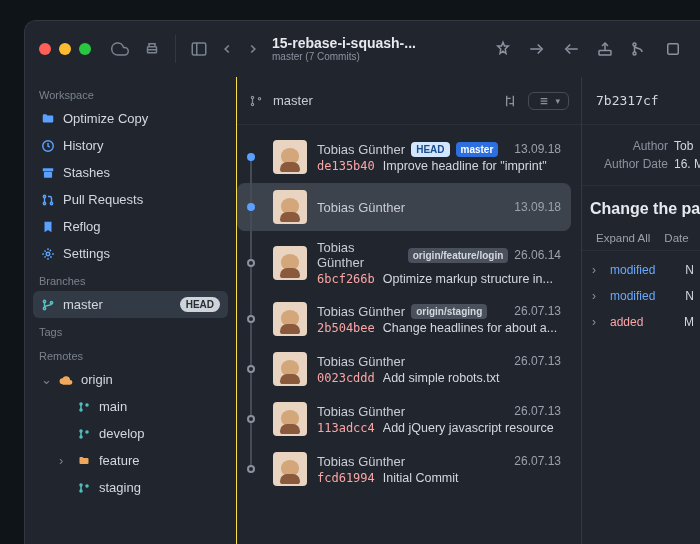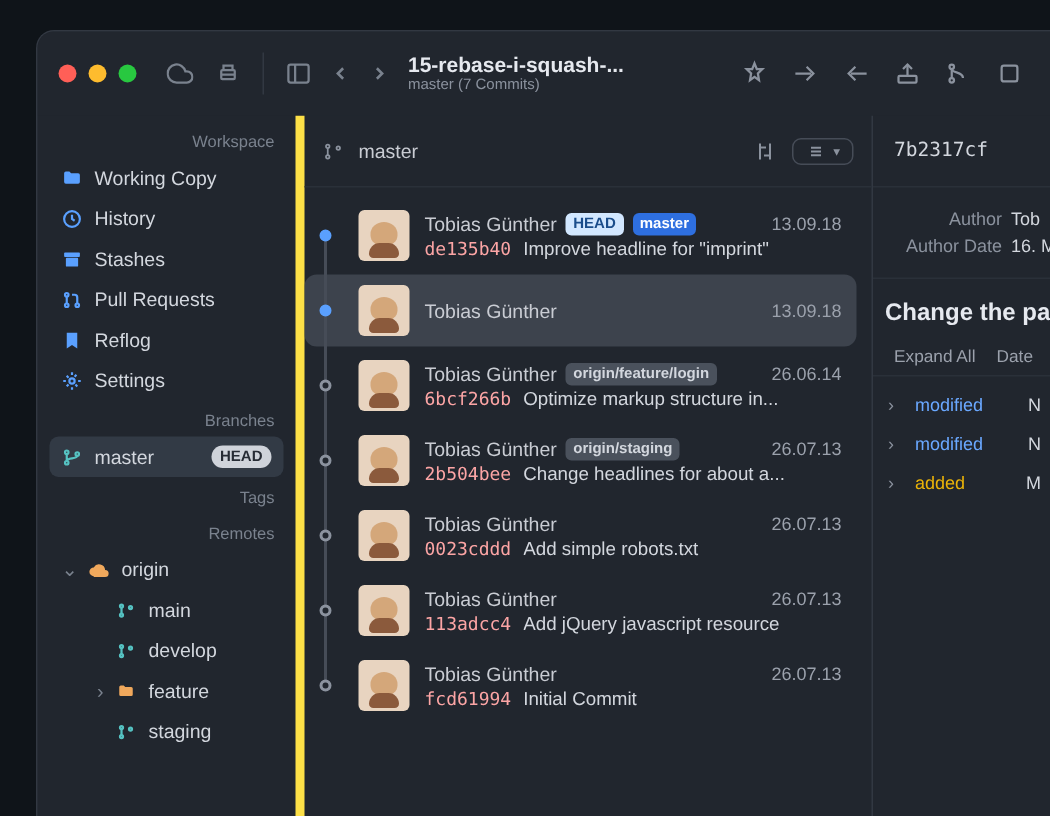--- a/index.html
+++ b/index.html
@@ -15,21 +15,21 @@
   .tb-sep { width: 1px; height: 28px; background: #323842; margin: 0 14px; }
   .tb-nav { display: flex; align-items: center; gap: 12px; color: #7a828e; }
   .tb-title { margin-left: 12px; line-height: 1.2; flex: 1; }
   .tb-title .t1 { font-size: 14px; font-weight: 600; color: #e6e9ef; white-space: nowrap; overflow: hidden; text-overflow: ellipsis; max-width: 150px;}
   .tb-title .t2 { font-size: 10px; color: #8b929e; }
   .tb-actions { display: flex; gap: 16px; color: #8b929e; margin-left: auto; padding-right: 4px; }
 
   .body { flex: 1; display: flex; overflow: hidden; }
 
   
-  .sidebar { width: 178px; background: #21262e; border-right: 6px solid #fde047; padding: 4px 8px 8px 8px; overflow-y: auto; text-align: right; }
+  .sidebar { width: 212px; background: #21262e; border-right: 1px solid #fde047; padding: 4px 8px 8px 8px; overflow-y: auto; }
   .sec-label { font-size: 11px; color: #7a828e; padding: 8px 6px 4px; }
   .sb-item { display: flex; align-items: center; gap: 8px; padding: 6px 8px; border-radius: 6px; color: #d3d7de; font-size: 13px; cursor: pointer; }
   .sb-item.active { background: #323a45; }
   .sb-item .ic { width: 14px; height: 14px; display: inline-flex; align-items: center; justify-content: center; flex-shrink: 0;}
   .sb-item .badge { margin-left: auto; background: #cfd3da; color: #272c35; font-size: 10px; font-weight: 700; padding: 2px 6px; border-radius: 8px; }
   .sb-sub { padding-left: 18px; }
   .chev { width: 10px; color: #7a828e; }
   .blue { color: #5aa0ff; }
   .orange { color: #f0a85c; }
   .teal { color: #55c2c2; }
@@ -70,21 +70,21 @@
   .dt-meta { padding: 14px 0 10px 14px; font-size: 12px; white-space: nowrap;}
   .dt-meta .row { display: flex; gap: 6px; justify-content: flex-start; margin-bottom: 4px;}
   .dt-meta .k { color: #8b929e; text-align: right; min-width: 72px;}
   .dt-meta .v { color: #d3d7de; }
   .dt-title { padding: 14px 0 8px 8px; font-size: 16px; font-weight: 600; color: #e6e9ef; border-top: 1px solid #2a3039; white-space: nowrap;}
   .dt-controls { display: flex; gap: 14px; padding: 6px 0 6px 14px; font-size: 11.5px; color: #9ba1ac; border-bottom: 1px solid #2a3039; white-space: nowrap;}
   .dt-files { padding: 6px 0 6px 4px; }
   .frow { display: flex; align-items: center; gap: 8px; padding: 6px 6px; font-size: 12px; white-space: nowrap;}
   .frow .chev { color:#8b929e; }
   .badge-mod { color: #6aa8ff; }
-  .badge-add { color: #eab308; }
+  .badge-add { color: #fca5a5; }
 
   svg { display: block; }
 </style>
 </head>
 <body>
 
 <div class="win">
 
   <div class="titlebar">
     <div class="traffic">
@@ -174,21 +174,21 @@
 
     <div class="sidebar">
       <div class="sec-label">Workspace</div>
 
       <div class="sb-item">
         <span class="ic blue">
             <svg width="14" height="14" viewBox="0 0 24 24" fill="currentColor">
               <path d="M3 6a2 2 0 012-2h4l2 2h8a2 2 0 012 2v8a2 2 0 01-2 2H5a2 2 0 01-2-2V6z"></path>
             </svg>
           </span>
-        <span>Working Copy</span>
+        <span>Optimize Copy</span>
       </div>
       <div class="sb-item">
         <span class="ic blue">
             <svg width="14" height="14" viewBox="0 0 24 24" fill="none" stroke="currentColor" stroke-width="2.5">
               <circle cx="12" cy="12" r="9"></circle>
               <path d="M12 7v5l3 2"></path>
             </svg>
           </span>
         <span>History</span>
       </div>

